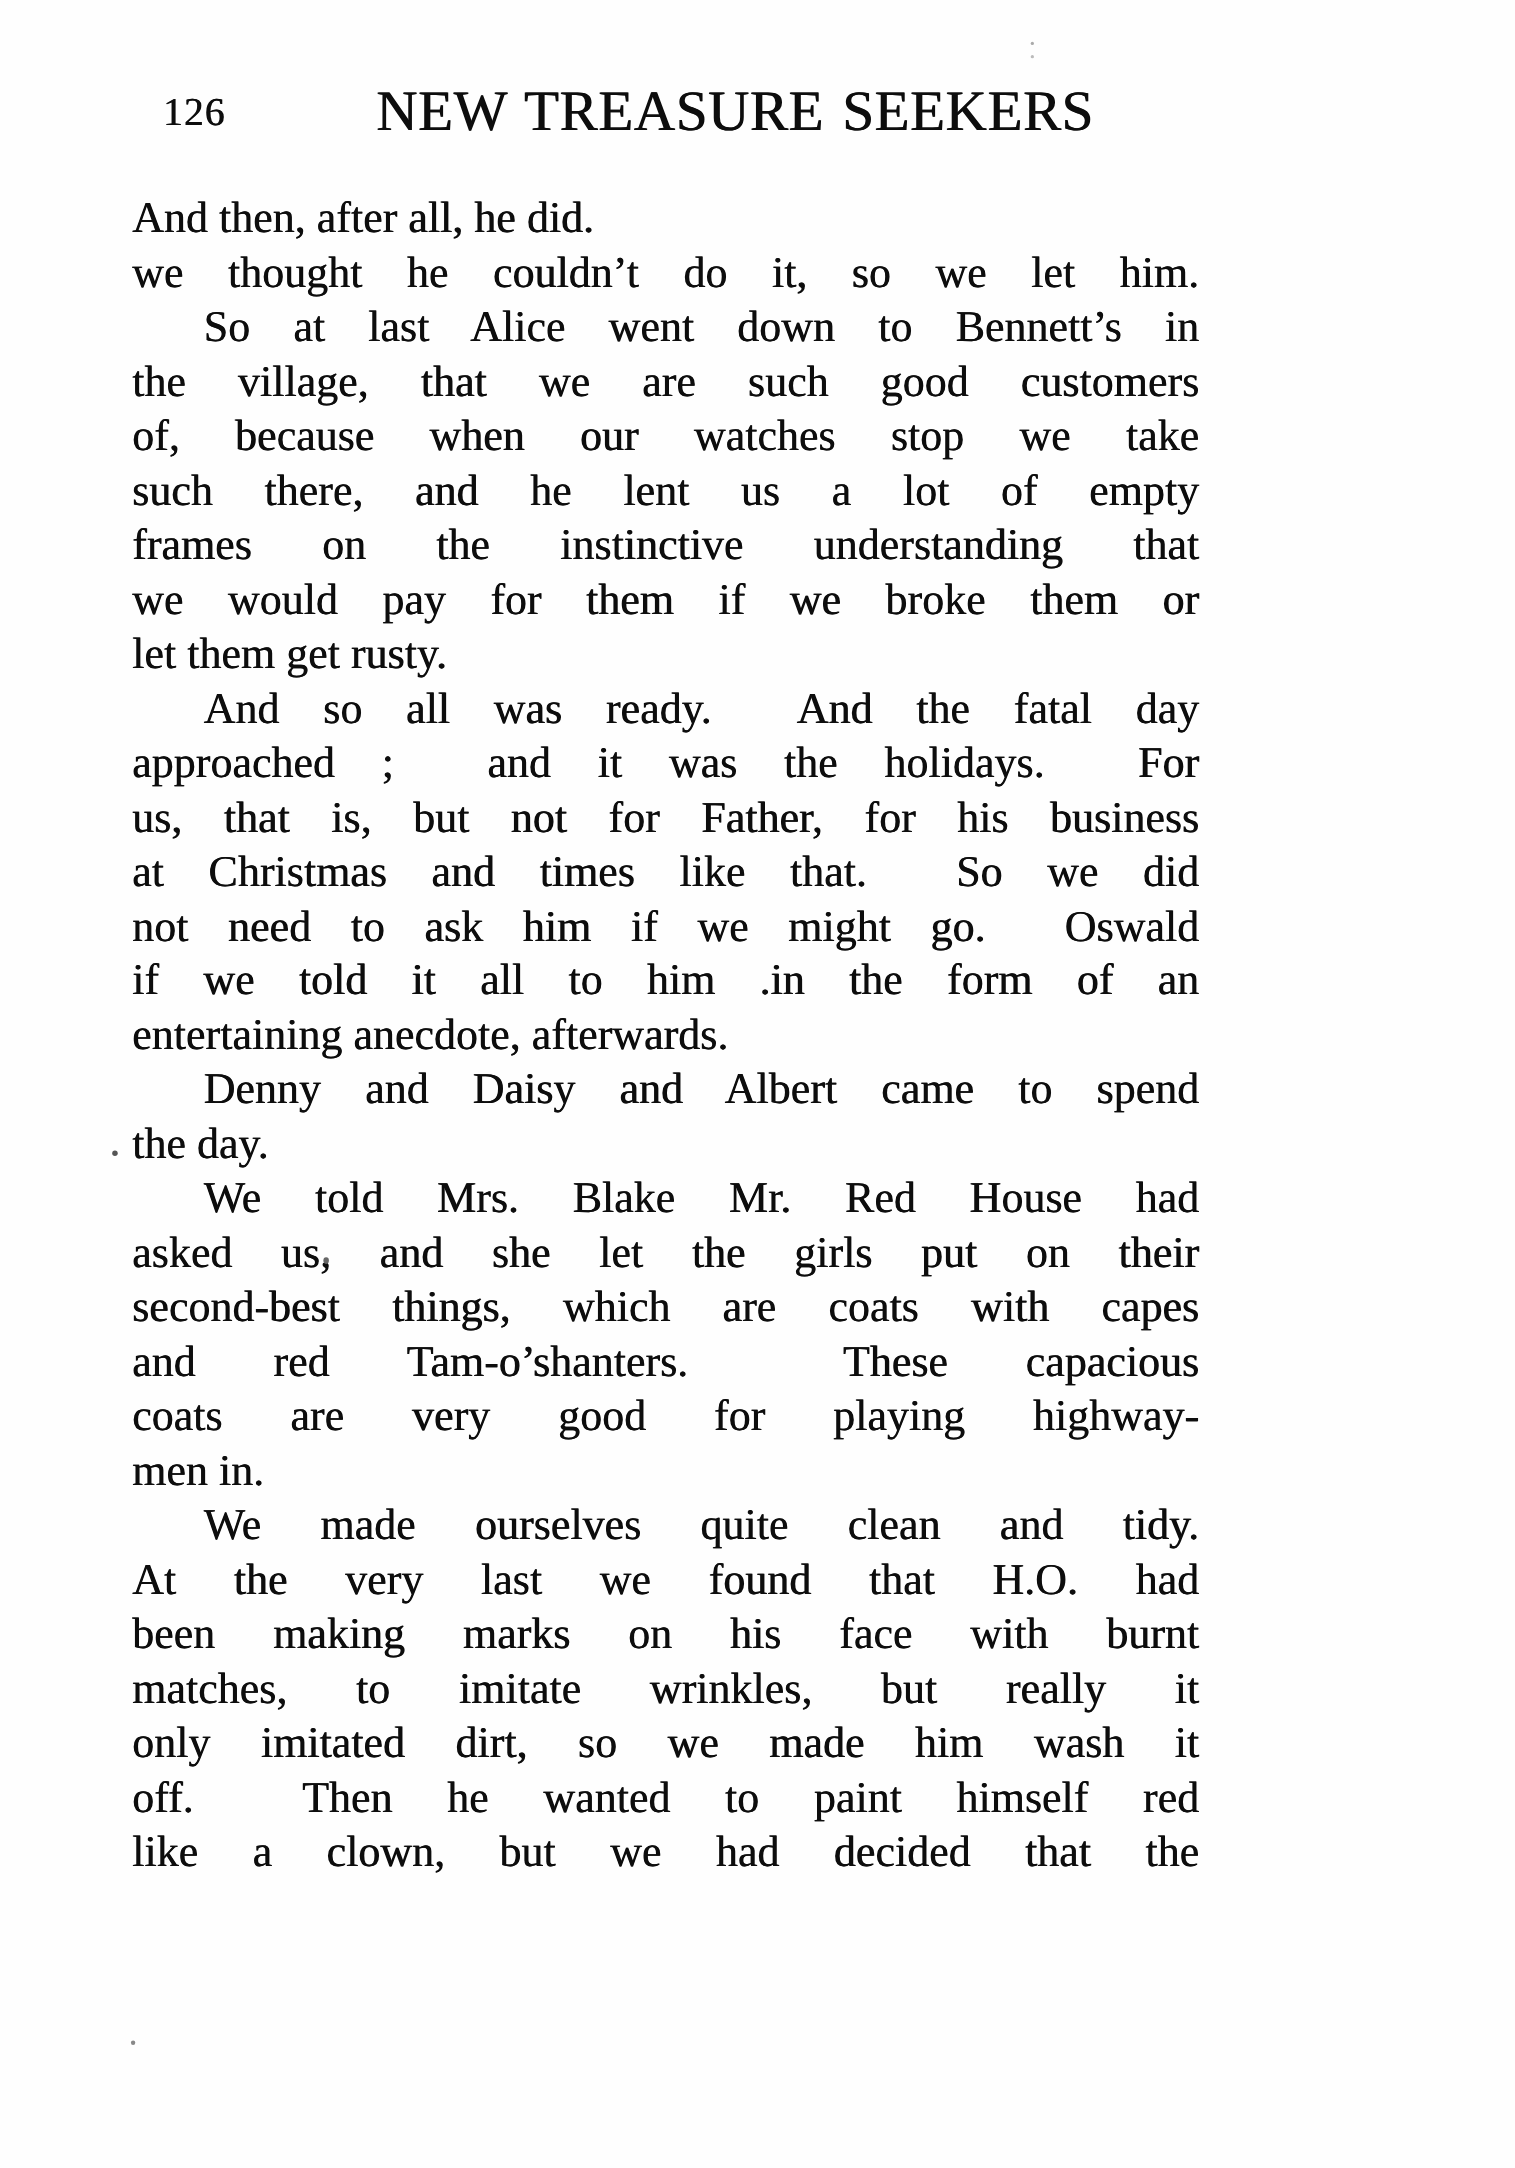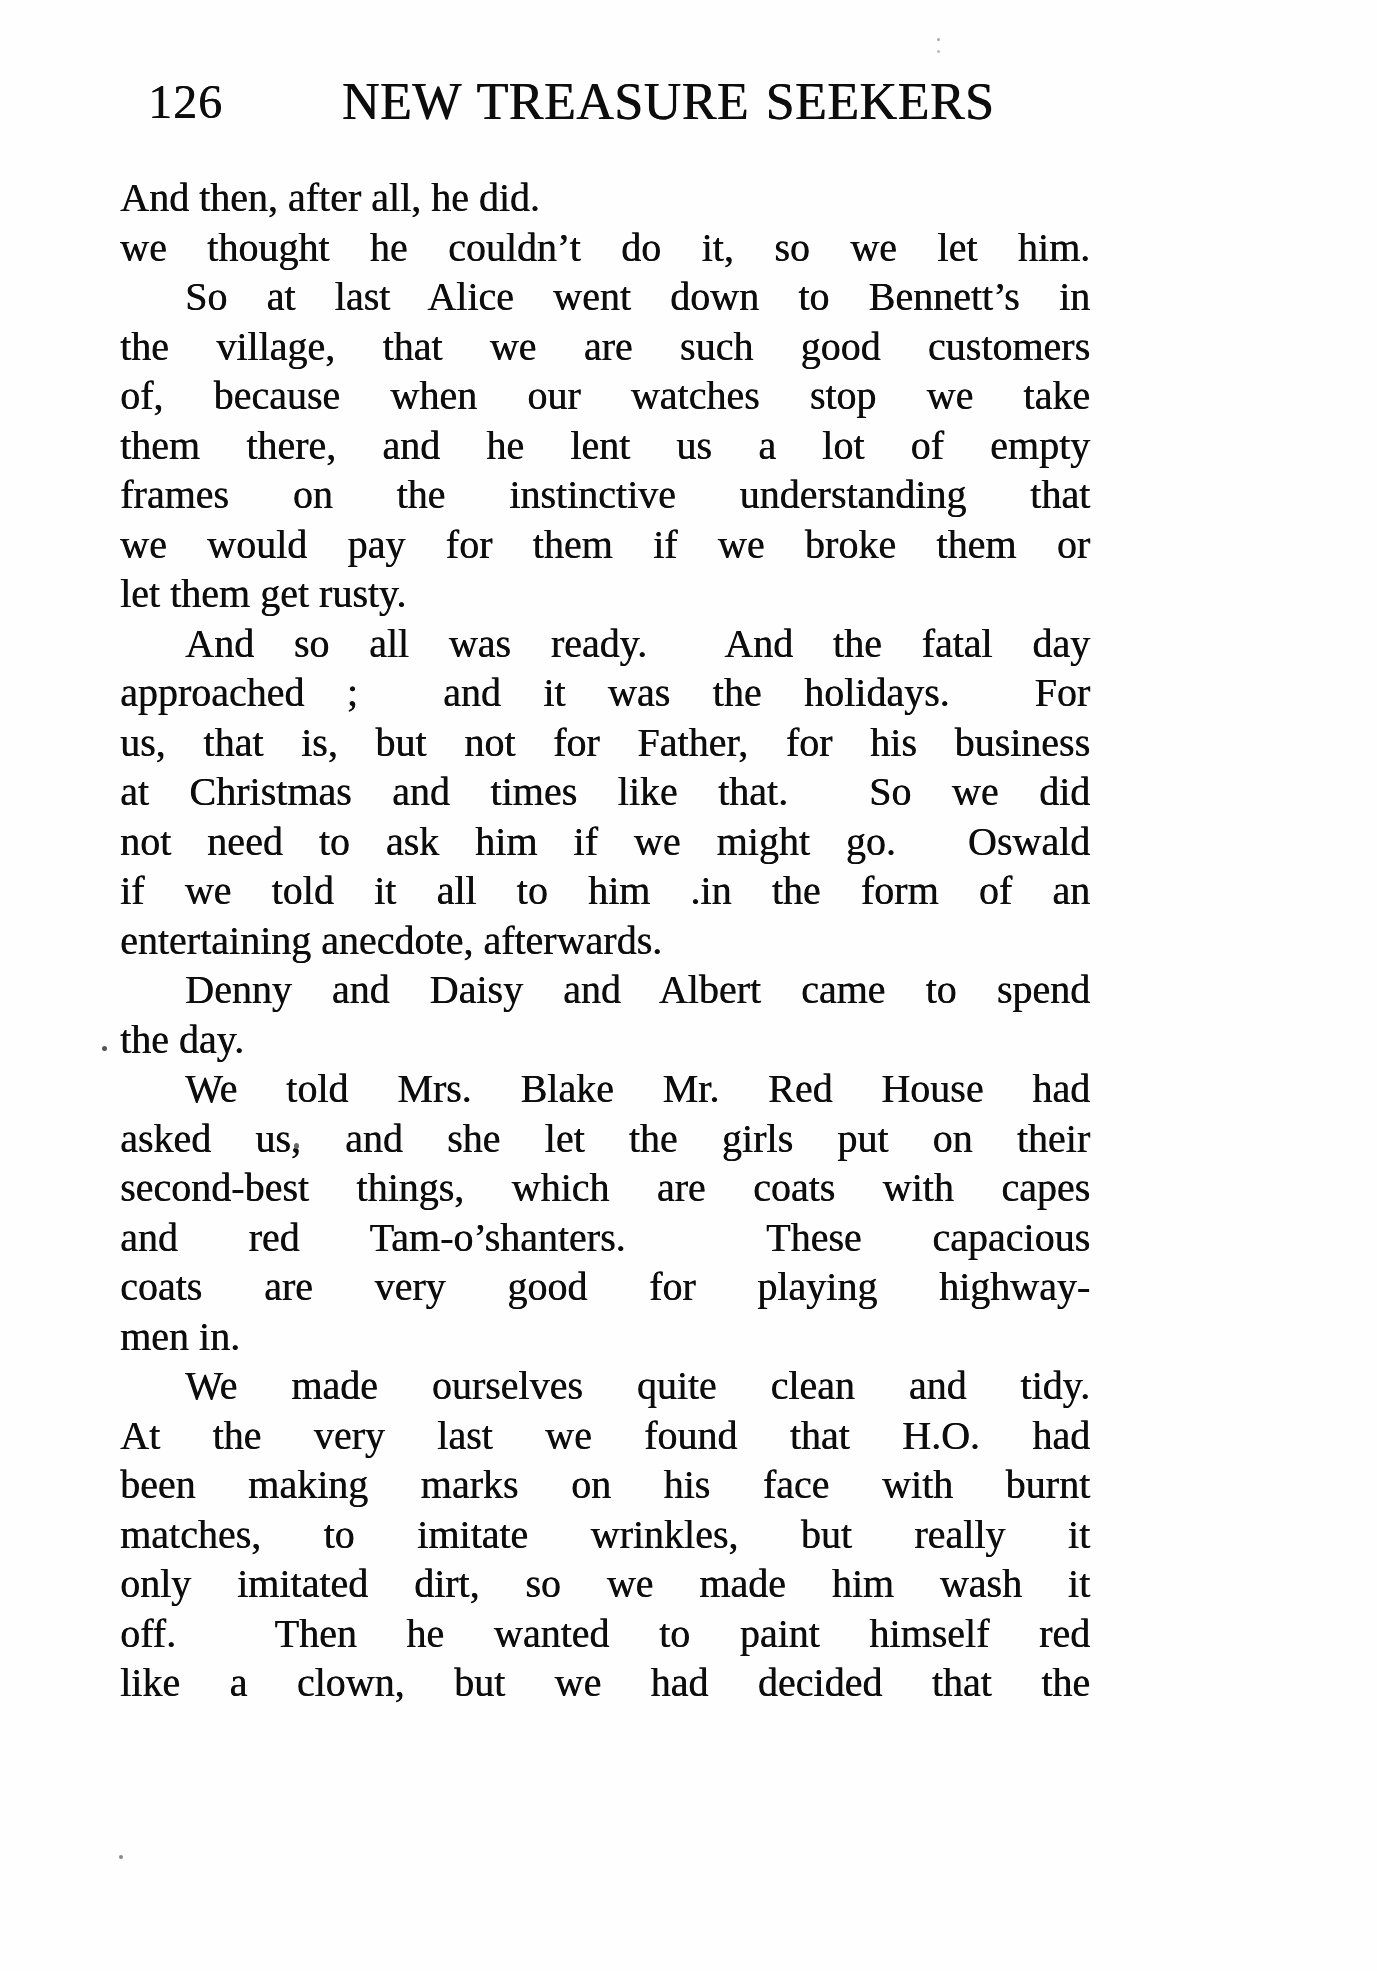--- a/index.html
+++ b/index.html
@@ -21,21 +21,21 @@
     position: absolute;
     top: 76px;
     left: 0;
     width: 1377px;
     height: 60px;
   }
   #page-number {
     position: absolute;
     left: 148px;
     top: 0;
-    font-size: 48px;
+    font-size: 36px;
     line-height: 52px;
     letter-spacing: 1px;
     text-shadow: 0.6px 0 0 currentColor;
   }
   #head-title {
     position: absolute;
     left: 628px;
     top: 0;
     transform: translateX(-50%);
     white-space: nowrap;
@@ -88,21 +88,21 @@
     <span id="page-number">126</span>
     <span id="head-title">NEW TREASURE SEEKERS</span>
   </div>
 
   <div id="body-text">
       <div class="line para-end">And then, after all, he did.</div>
       <div class="line">we thought he couldn’t do it, so we let him.</div>
       <div class="line indent">So at last Alice went down to Bennett’s in</div>
       <div class="line">the village, that we are such good customers</div>
       <div class="line">of, because when our watches stop we take</div>
-      <div class="line">them there, and he lent us a lot of empty</div>
+      <div class="line">such there, and he lent us a lot of empty</div>
       <div class="line">frames on the instinctive understanding that</div>
       <div class="line">we would pay for them if we broke them or</div>
       <div class="line para-end">let them get rusty.</div>
       <div class="line indent">And so all was ready.  And the fatal day</div>
       <div class="line">approached ;  and it was the holidays.  For</div>
       <div class="line">us, that is, but not for Father, for his business</div>
       <div class="line">at Christmas and times like that.  So we did</div>
       <div class="line">not need to ask him if we might go.  Oswald</div>
       <div class="line">if we told it all to him .in the form of an</div>
       <div class="line para-end">entertaining anecdote, afterwards.</div>

